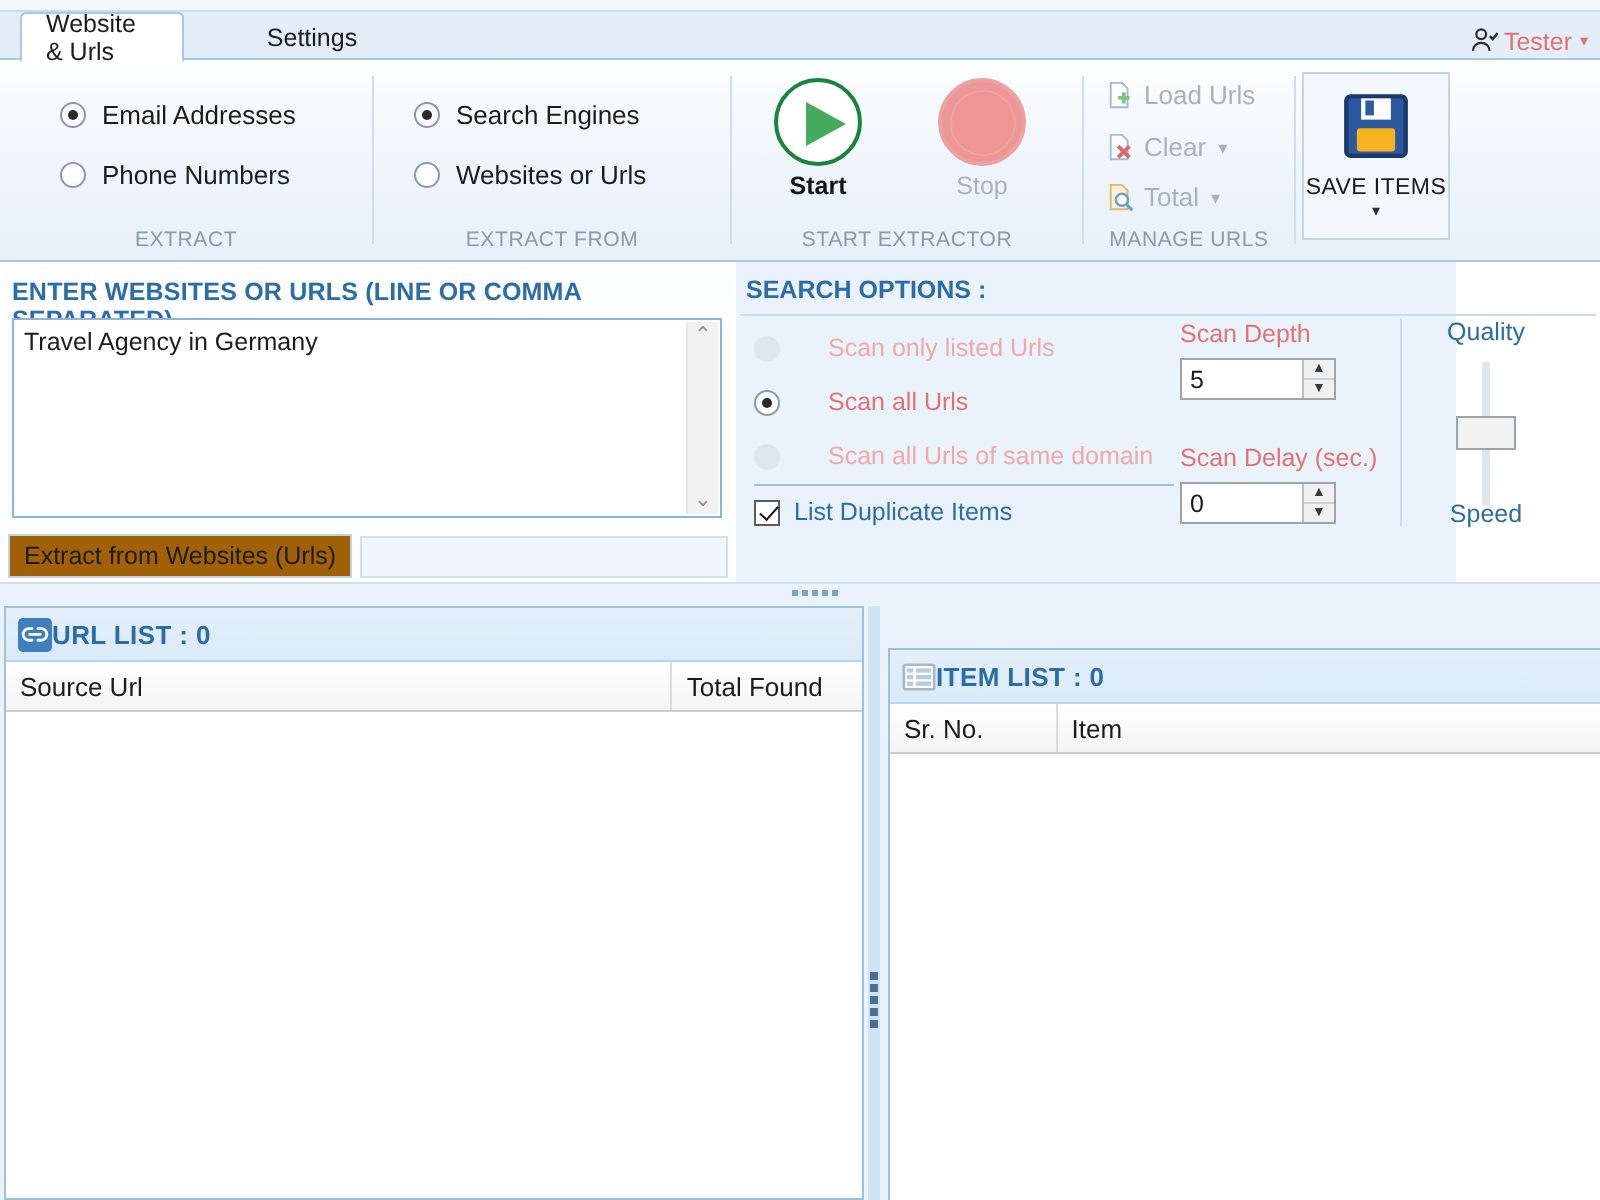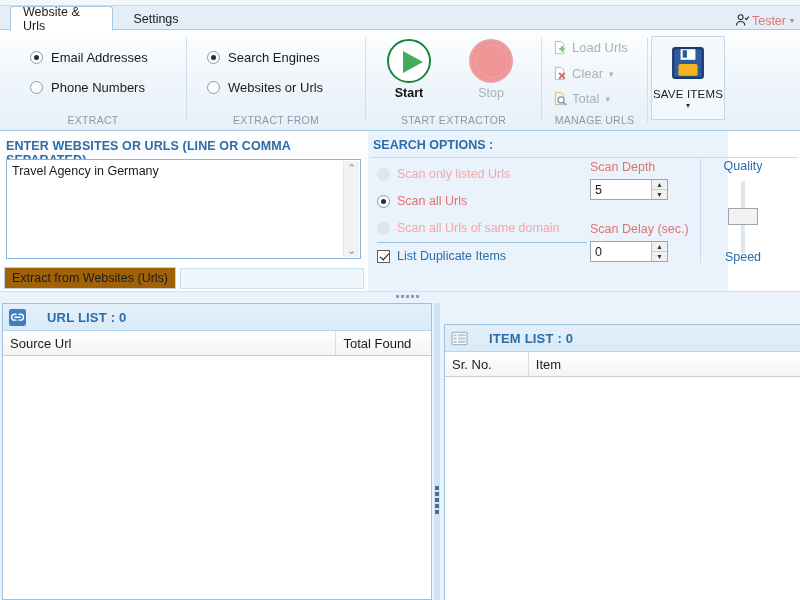--- a/index.html
+++ b/index.html
@@ -33,21 +33,21 @@
   }
   .tab.active {
     background: #ffffff;
     border-left: 1px solid #a8c9e4;
     border-right: 1px solid #a8c9e4;
     border-top: 1px solid #a8c9e4;
     border-bottom: 1px solid #ffffff;
     border-radius: 3px 3px 0 0;
     z-index: 3;
   }
-  #tab-website { left: 10px; width: 103px; }
+  #tab-website { left: 10px; width: 82px; }
   #tab-settings { left: 116px; width: 80px; }
 
   .user-area {
     position: absolute; right: 6px; top: 7px;
     display: flex; align-items: center; gap: 2px;
     font-size: 12.5px; color: #e27272;
   }
   .user-icon { width: 15px; height: 15px; display: block; }
   .user-caret { font-size: 8px; color: #e27272; margin-left: 2px; }
 
@@ -178,21 +178,21 @@
   }
   .so-title {
     position: absolute; left: 5px; top: 7px;
     font-size: 12.5px; font-weight: bold; color: #2c6ca8;
   }
   .so-underline {
     position: absolute; left: 2px; top: 26px; width: 428px; height: 1px;
     background: #c6dcef;
   }
   .so-radio {
-    position: absolute; display: flex; align-items: center; gap: 7px;
+    position: absolute; display: flex; align-items: center; gap: 24px;
     font-size: 12.5px;
   }
   .so-radio .lbl-on { color: #e27272; }
   .so-radio .lbl-off { color: #efa9a9; }
   .radio-dim {
     width: 13px; height: 13px; border-radius: 50%;
     background: #dde6ee; border: 1px solid #dde6ee; flex: none;
   }
   .sep-line {
     position: absolute; left: 9px; top: 242px; width: 210px; height: 1px;
@@ -269,21 +269,21 @@
     position: absolute; top: 303px; height: 297px;
     background: #ffffff; border: 1px solid #9dc2e0;
   }
   #url-list-panel { left: 2px; width: 430px; }
   #item-list-panel { left: 444px; width: 356px; border-right: none; margin-top: 21px; }
 
   .list-header {
     position: absolute; left: 0; top: 0; right: 0; height: 27px;
     background: linear-gradient(#e4f0fa, #d9eaf8);
     border-bottom: 1px solid #b7d5ec;
-    display: flex; align-items: center; gap: 21px; padding-left: 6px;
+    display: flex; align-items: center; gap: 0; padding-left: 6px;
   }
   .list-header-title {
     font-size: 13px; font-weight: bold; color: #2c6ca8; letter-spacing: .2px;
   }
   .hdr-icon { width: 17px; height: 17px; display: block; flex: none; }
 
   .col-head {
     position: absolute; left: 0; top: 27px; right: 0; height: 25px;
     background: linear-gradient(#ffffff, #f4f4f4);
     border-bottom: 1px solid #cdcdcd;

